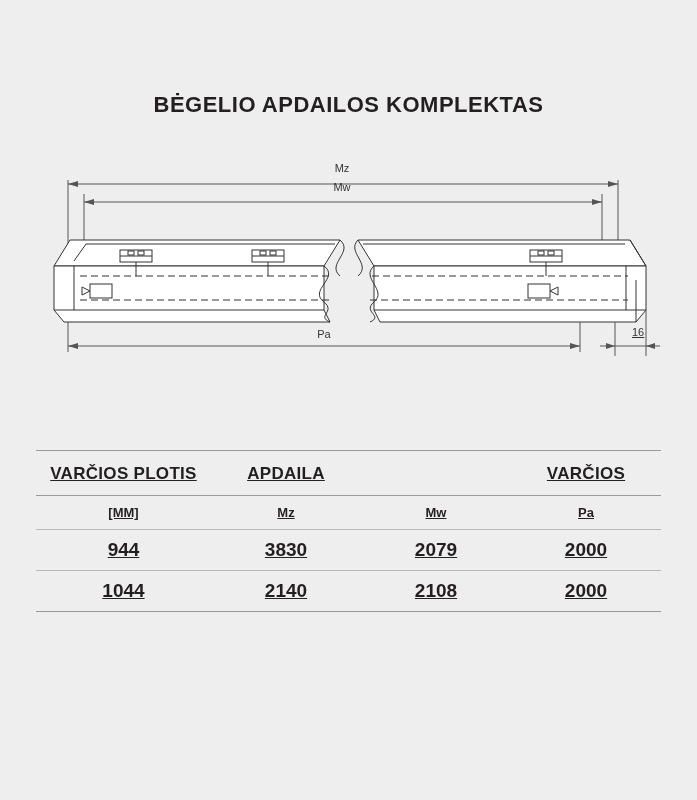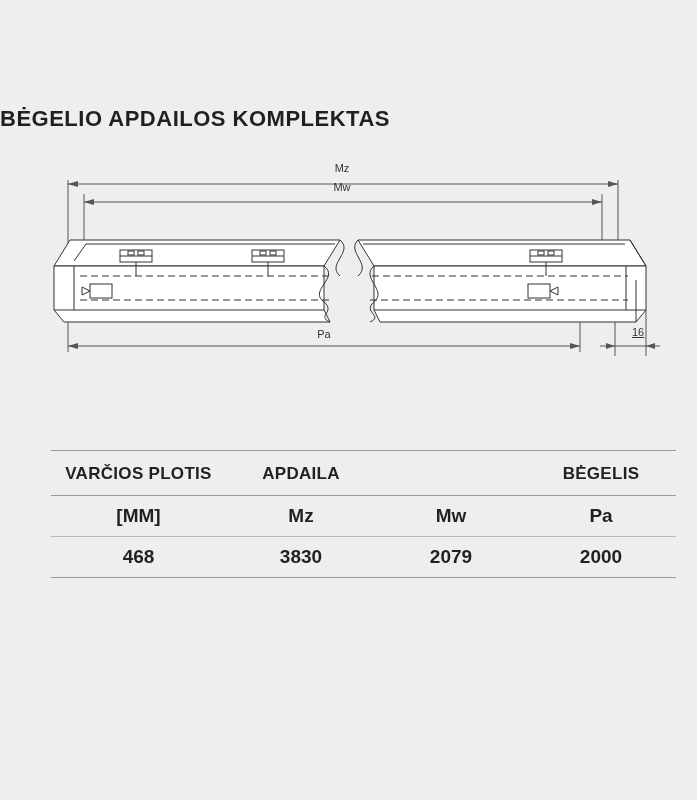--- a/index.html
+++ b/index.html
@@ -17,46 +17,47 @@
   .page {
     position: relative;
     width: 697px;
     height: 800px;
   }
   .title {
     position: absolute;
     left: 0;
     top: 92px;
     width: 697px;
+    text-align: center;
     font-size: 22px;
     font-weight: bold;
     letter-spacing: 0.5px;
     color: #231f20;
-    margin-top: 14px;
   }
   .diagram {
     position: absolute;
     left: 40px;
     top: 150px;
     width: 620px;
     height: 240px;
   }
   .dim-label {
     position: absolute;
     font-size: 11px;
     color: #333;
     font-family: "Liberation Sans", sans-serif;
     text-align: center;
   }
   
   .tbl-wrap {
     position: absolute;
-    left: 51px;
+    left: 36px;
     top: 450px;
     width: 625px;
+    text-decoration: underline;
   }
   table.spec {
     border-collapse: collapse;
     width: 625px;
     font-size: 19px;
     font-weight: bold;
     color: #231f20;
   }
   table.spec td, table.spec th {
     padding: 9px 4px 9px 4px;
@@ -74,21 +75,21 @@
     border-top: 1px solid #9a9a9a;
     padding-top: 13px;
   }
   table.spec tbody tr:last-child td {
     border-bottom: 1px solid #9a9a9a;
   }
   .col-a { width: 28%; }
   .col-b { width: 24%; }
   .col-c { width: 24%; }
   .col-d { width: 24%; }
-  .hdr-units td { font-size: 19px; }
+  .hdr-units td { font-size: 13px; }
 </style>
 </head>
 <body>
 
 <div class="page">
 
   <div class="title">BĖGELIO APDAILOS KOMPLEKTAS</div>
 
   <div class="diagram">
     <svg width="620" height="240" viewBox="0 0 620 240">
@@ -196,33 +197,39 @@
         <col class="col-a">
           <col class="col-b">
           <col class="col-c">
           <col class="col-d">
       </colgroup>
       <thead>
         <tr>
           <th>VARČIOS PLOTIS</th>
           <th>APDAILA</th>
           <th></th>
-          <th>BĖGELIS</th>
+          <th>VARČIOS</th>
         </tr>
       </thead>
       <tbody>
         <tr class="hdr-units">
           <td>[MM]</td>
           <td>Mz</td>
           <td>Mw</td>
           <td>Pa</td>
         </tr>
         <tr>
-          <td>468</td>
+          <td>944</td>
           <td>3830</td>
           <td>2079</td>
           <td>2000</td>
         </tr>
+        <tr>
+          <td>1044</td>
+          <td>2140</td>
+          <td>2108</td>
+          <td>2000</td>
+        </tr>
       </tbody>
     </table>
   </div>
 
 </div>
 
 </body></html>

